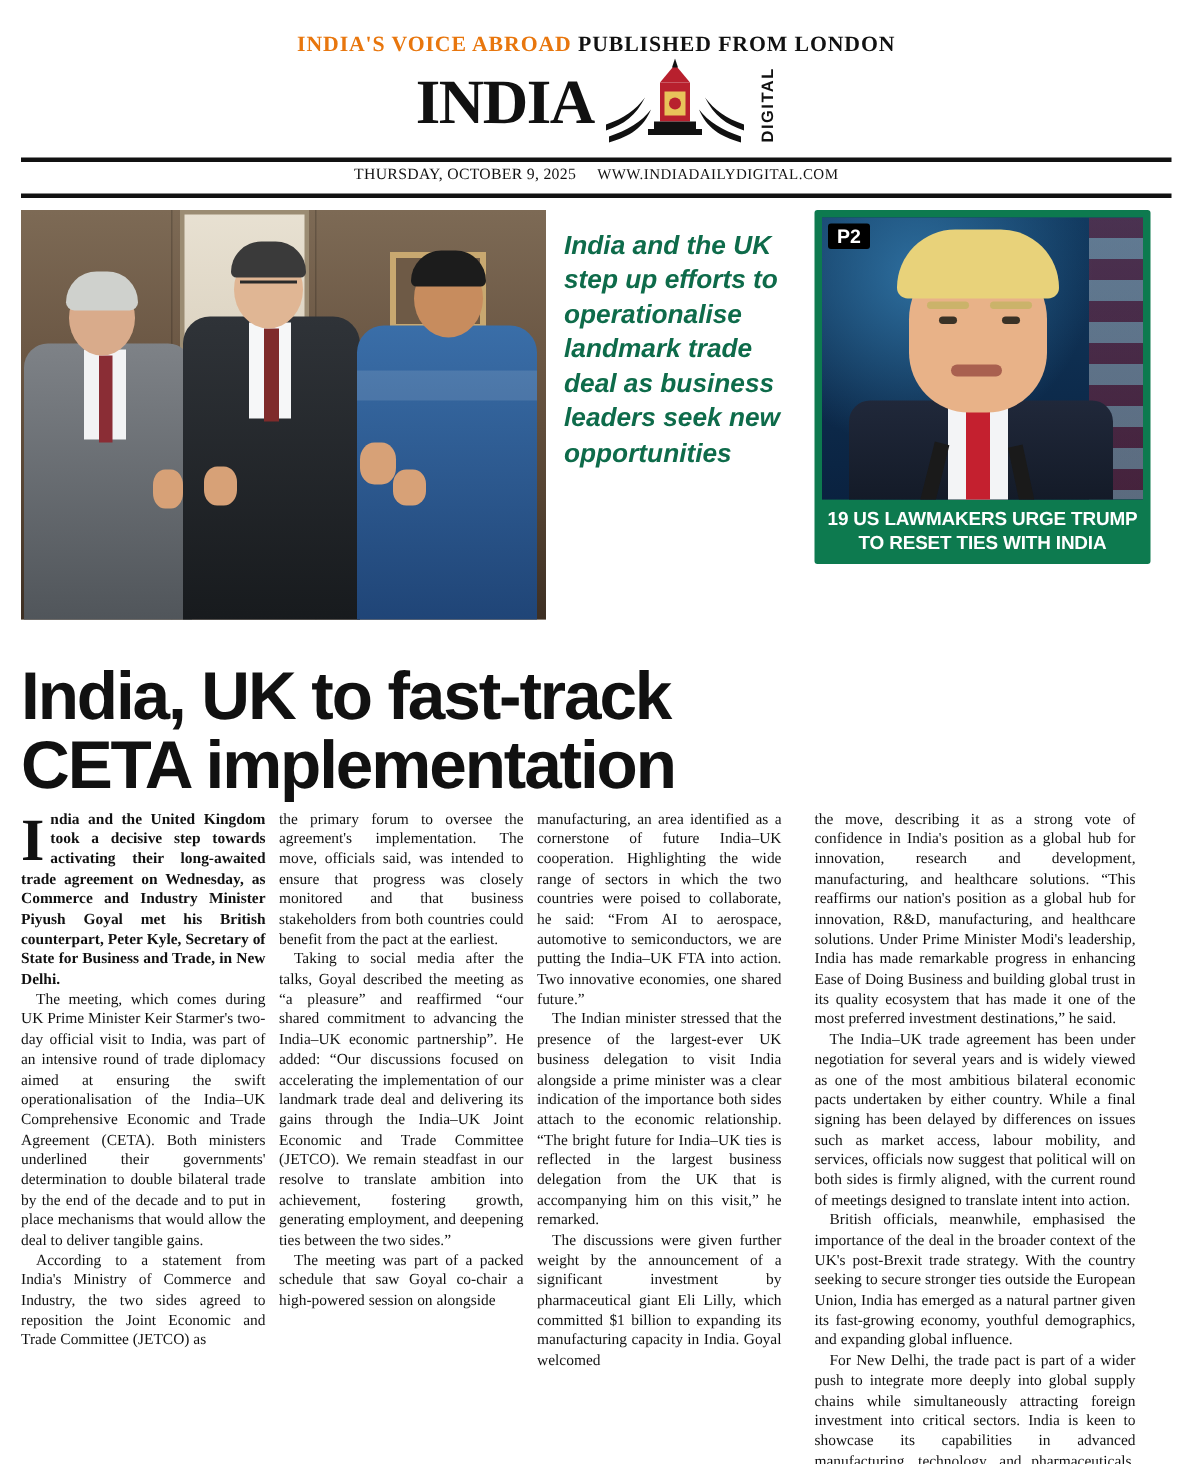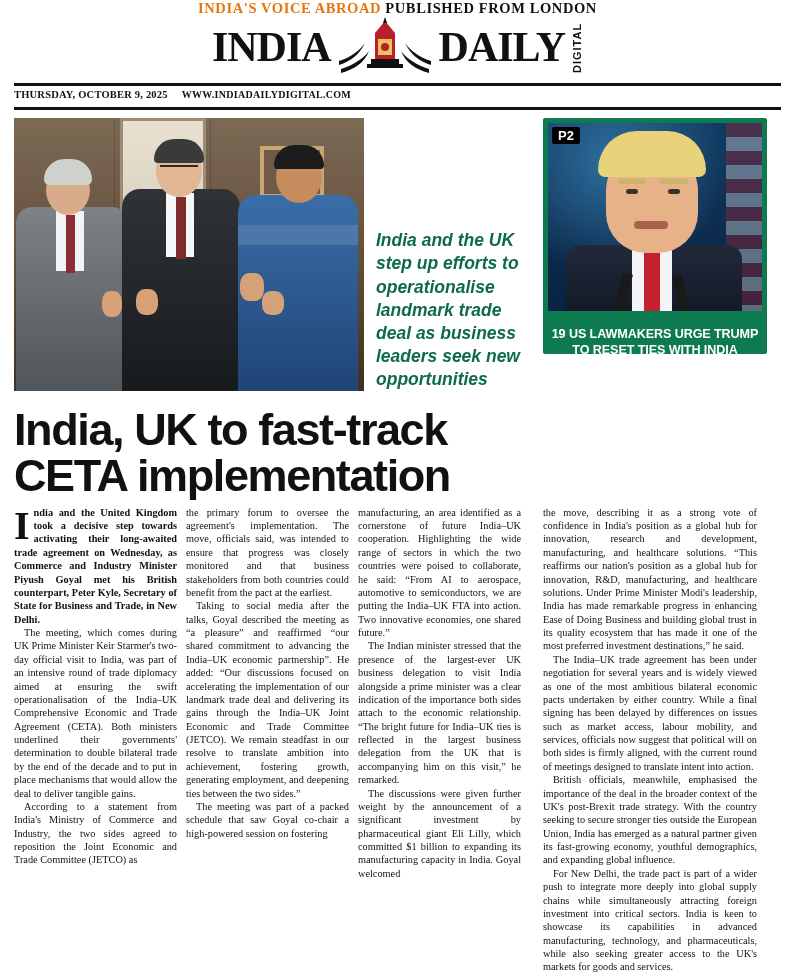--- a/index.html
+++ b/index.html
@@ -14,21 +14,21 @@
   }
   .page {
     position: relative;
     width: 795px;
     height: 976px;
     padding: 0 14px;
     background: #fff;
   }
 
   
-  .masthead { }
+  .masthead { padding-top: 22px; }
   .kicker {
     text-align: center;
     font-family: "Liberation Serif", serif;
     font-weight: bold;
     font-size: 14.5px;
     letter-spacing: 0.6px;
     margin-bottom: 2px;
   }
   .kicker .orange { color: #e8760d; }
   .kicker .dark { color: #111; }
@@ -66,23 +66,23 @@
     align-items: flex-start;
     justify-content: center;
     margin-left: 2px;
   }
 
   .rule-thick { border-top: 3px solid #111; margin-top: 4px; }
 
   .info-row {
     display: flex;
     align-items: center;
-    justify-content: flex-start;
+    justify-content: center;
     font-size: 10.5px;
-    font-weight: bold;
+    font-weight: normal;
     padding: 3px 0 3px 0;
     font-family: "Liberation Serif", serif;
     gap: 14px;
   }
   .info-date { letter-spacing: 0.2px; }
   .info-cities {
     color: #0d7a4f;
     letter-spacing: 0.6px;
     font-size: 10px;
   }
@@ -90,21 +90,21 @@
 
   
   .top-area {
     display: flex;
     gap: 10px;
     margin-top: 8px;
   }
   .top-left { width: 519px; }
   .top-right { width: 224px; }
 
-  .hero-row { display: flex; gap: 0; align-items: flex-end; }
+  .hero-row { display: flex; gap: 0; }
   .hero-photo {
     width: 350px;
     height: 273px;
     position: relative;
     overflow: hidden;
     background: #4a3a2c;
   }
   .hero-blurb {
     width: 169px;
     padding: 12px 4px 0 12px;
@@ -210,32 +210,32 @@
   .t-mic { position:absolute; left:70px; top:150px; width:10px; height:42px; background:#1a1a1a; transform:rotate(14deg);}
   .t-mic2 { position:absolute; left:128px; top:152px; width:10px; height:40px; background:#1a1a1a; transform:rotate(-12deg);}
 
   .p2cap {
     color: #fff;
     font-family: "Liberation Sans", sans-serif;
     font-weight: bold;
     font-size: 12.6px;
     line-height: 1.25;
     text-align: center;
-    padding: 16px 2px 2px 2px;
+    padding: 6px 2px 2px 2px;
     letter-spacing: -0.1px;
   }
 
   
   .headline {
     font-family: "Liberation Sans", sans-serif;
     font-weight: bold;
     font-size: 45px;
     line-height: 1.03;
     letter-spacing: -1.4px;
-    margin: 16px 0 6px 0;
+    margin: 28px 0 6px 0;
     width: 519px;
   }
   .col {
     width: 172px;
     padding-right: 9px;
     font-size: 10.3px;
     line-height: 1.30;
     text-align: justify;
     font-family: "Liberation Serif", serif;
     hyphens: auto;
@@ -297,21 +297,20 @@
             <path d="M48 4 L58 16 L38 16 Z" fill="#b8202e"></path>
             <rect x="41" y="22" width="14" height="16" fill="#e8c35a"></rect>
             <circle cx="48" cy="30" r="4" fill="#b8202e"></circle>
             <rect x="34" y="42" width="28" height="5" fill="#111"></rect>
             <rect x="30" y="47" width="36" height="4" fill="#111"></rect>
             <path d="M48 0 L50 6 L46 6 Z" fill="#111"></path>
           </g>
         </svg>
       </div>
 
-      <div class="logo-word">DAILY</div>
       <div class="digital-vert">DIGITAL</div>
     </div>
 
     <div class="rule-thick"></div>
     <div class="info-row">
       <div class="info-date">THURSDAY, OCTOBER 9, 2025</div>
       <div class="info-site">WWW.INDIADAILYDIGITAL.COM</div>
     </div>
     <div class="rule-thick"></div>
   </div>
@@ -393,21 +392,21 @@
 
       <div class="col">
         <p class="first dropcap lead">India and the United Kingdom took a decisive step towards activating their long-awaited trade agreement on Wednesday, as Commerce and Industry Minister Piyush Goyal met his British counterpart, Peter Kyle, Secretary of State for Business and Trade, in New Delhi.</p>
         <p>The meeting, which comes during UK Prime Minister Keir Starmer's two-day official visit to India, was part of an intensive round of trade diplomacy aimed at ensuring the swift operationalisation of the India–UK Comprehensive Economic and Trade Agreement (CETA). Both ministers underlined their governments' determination to double bilateral trade by the end of the decade and to put in place mechanisms that would allow the deal to deliver tangible gains.</p>
         <p>According to a statement from India's Ministry of Commerce and Industry, the two sides agreed to reposition the Joint Economic and Trade Committee (JETCO) as</p>
       </div>
 
       <div class="col">
         <p class="first">the primary forum to oversee the agreement's implementation. The move, officials said, was intended to ensure that progress was closely monitored and that business stakeholders from both countries could benefit from the pact at the earliest.</p>
         <p>Taking to social media after the talks, Goyal described the meeting as “a pleasure” and reaffirmed “our shared commitment to advancing the India–UK economic partnership”. He added: “Our discussions focused on accelerating the implementation of our landmark trade deal and delivering its gains through the India–UK Joint Economic and Trade Committee (JETCO). We remain steadfast in our resolve to translate ambition into achievement, fostering growth, generating employment, and deepening ties between the two sides.”</p>
-        <p>The meeting was part of a packed schedule that saw Goyal co-chair a high-powered session on fostering</p>
+        <p>The meeting was part of a packed schedule that saw Goyal co-chair a high-powered session on alongside</p>
       </div>
 
       <div class="col">
         <p class="first">manufacturing, an area identified as a cornerstone of future India–UK cooperation. Highlighting the wide range of sectors in which the two countries were poised to collaborate, he said: “From AI to aerospace, automotive to semiconductors, we are putting the India–UK FTA into action. Two innovative economies, one shared future.”</p>
         <p>The Indian minister stressed that the presence of the largest-ever UK business delegation to visit India alongside a prime minister was a clear indication of the importance both sides attach to the economic relationship. “The bright future for India–UK ties is reflected in the largest business delegation from the UK that is accompanying him on this visit,” he remarked.</p>
         <p>The discussions were given further weight by the announcement of a significant investment by pharmaceutical giant Eli Lilly, which committed $1 billion to expanding its manufacturing capacity in India. Goyal welcomed</p>
       </div>
     </div>
 
     <div class="rightcol">

